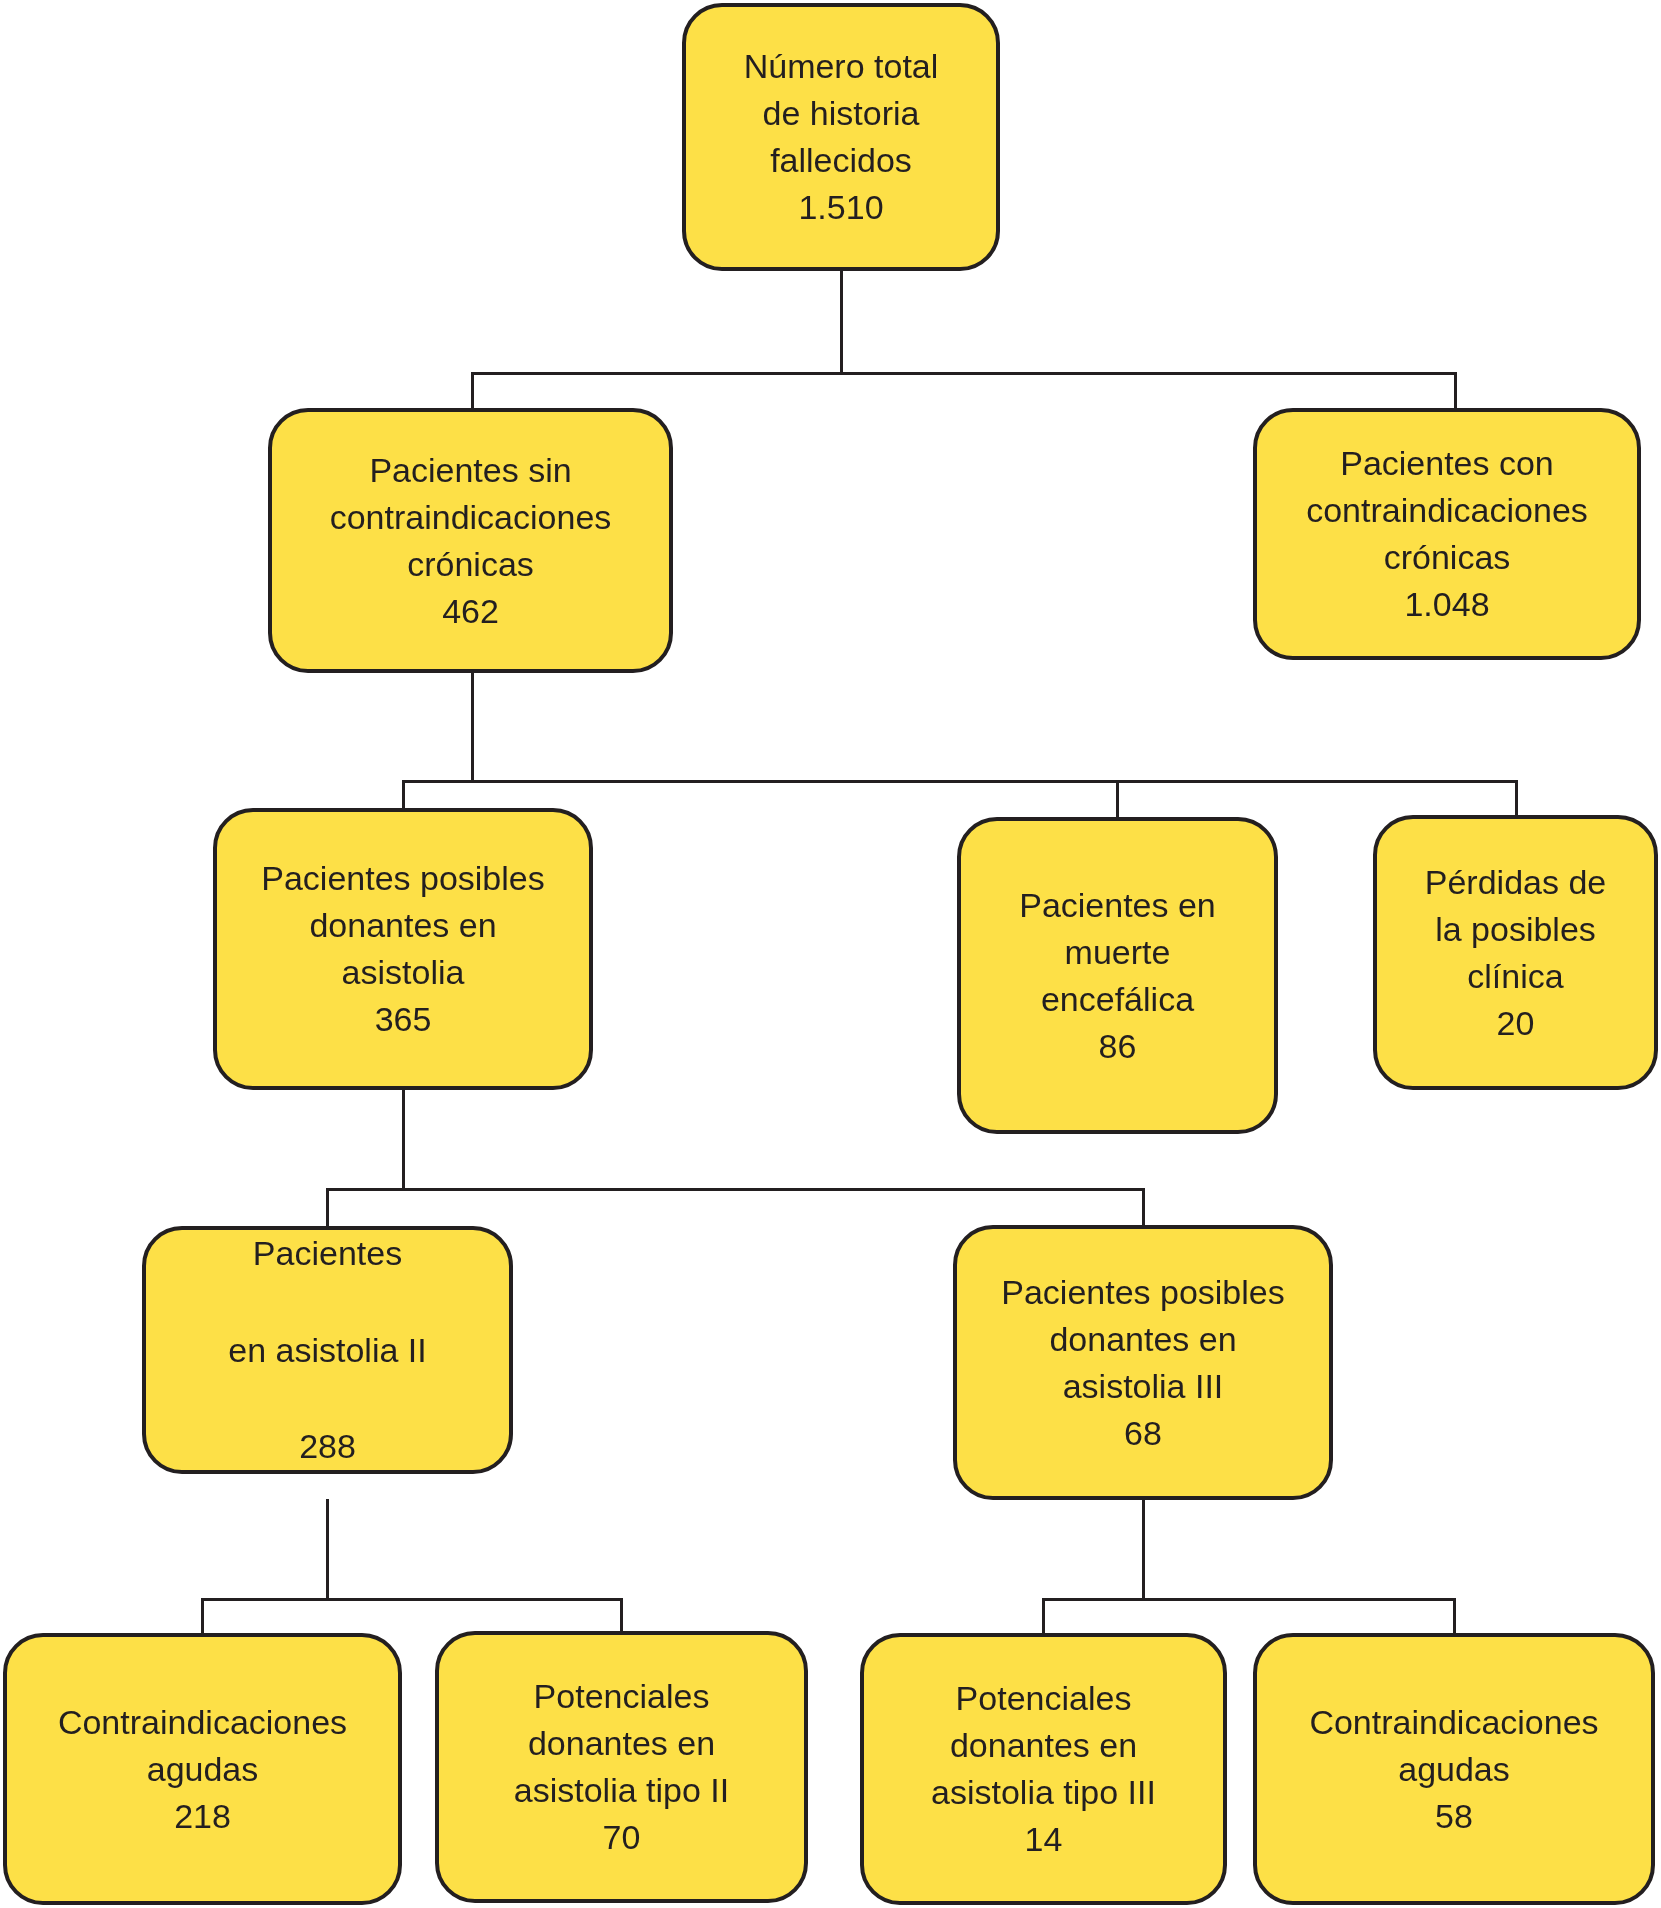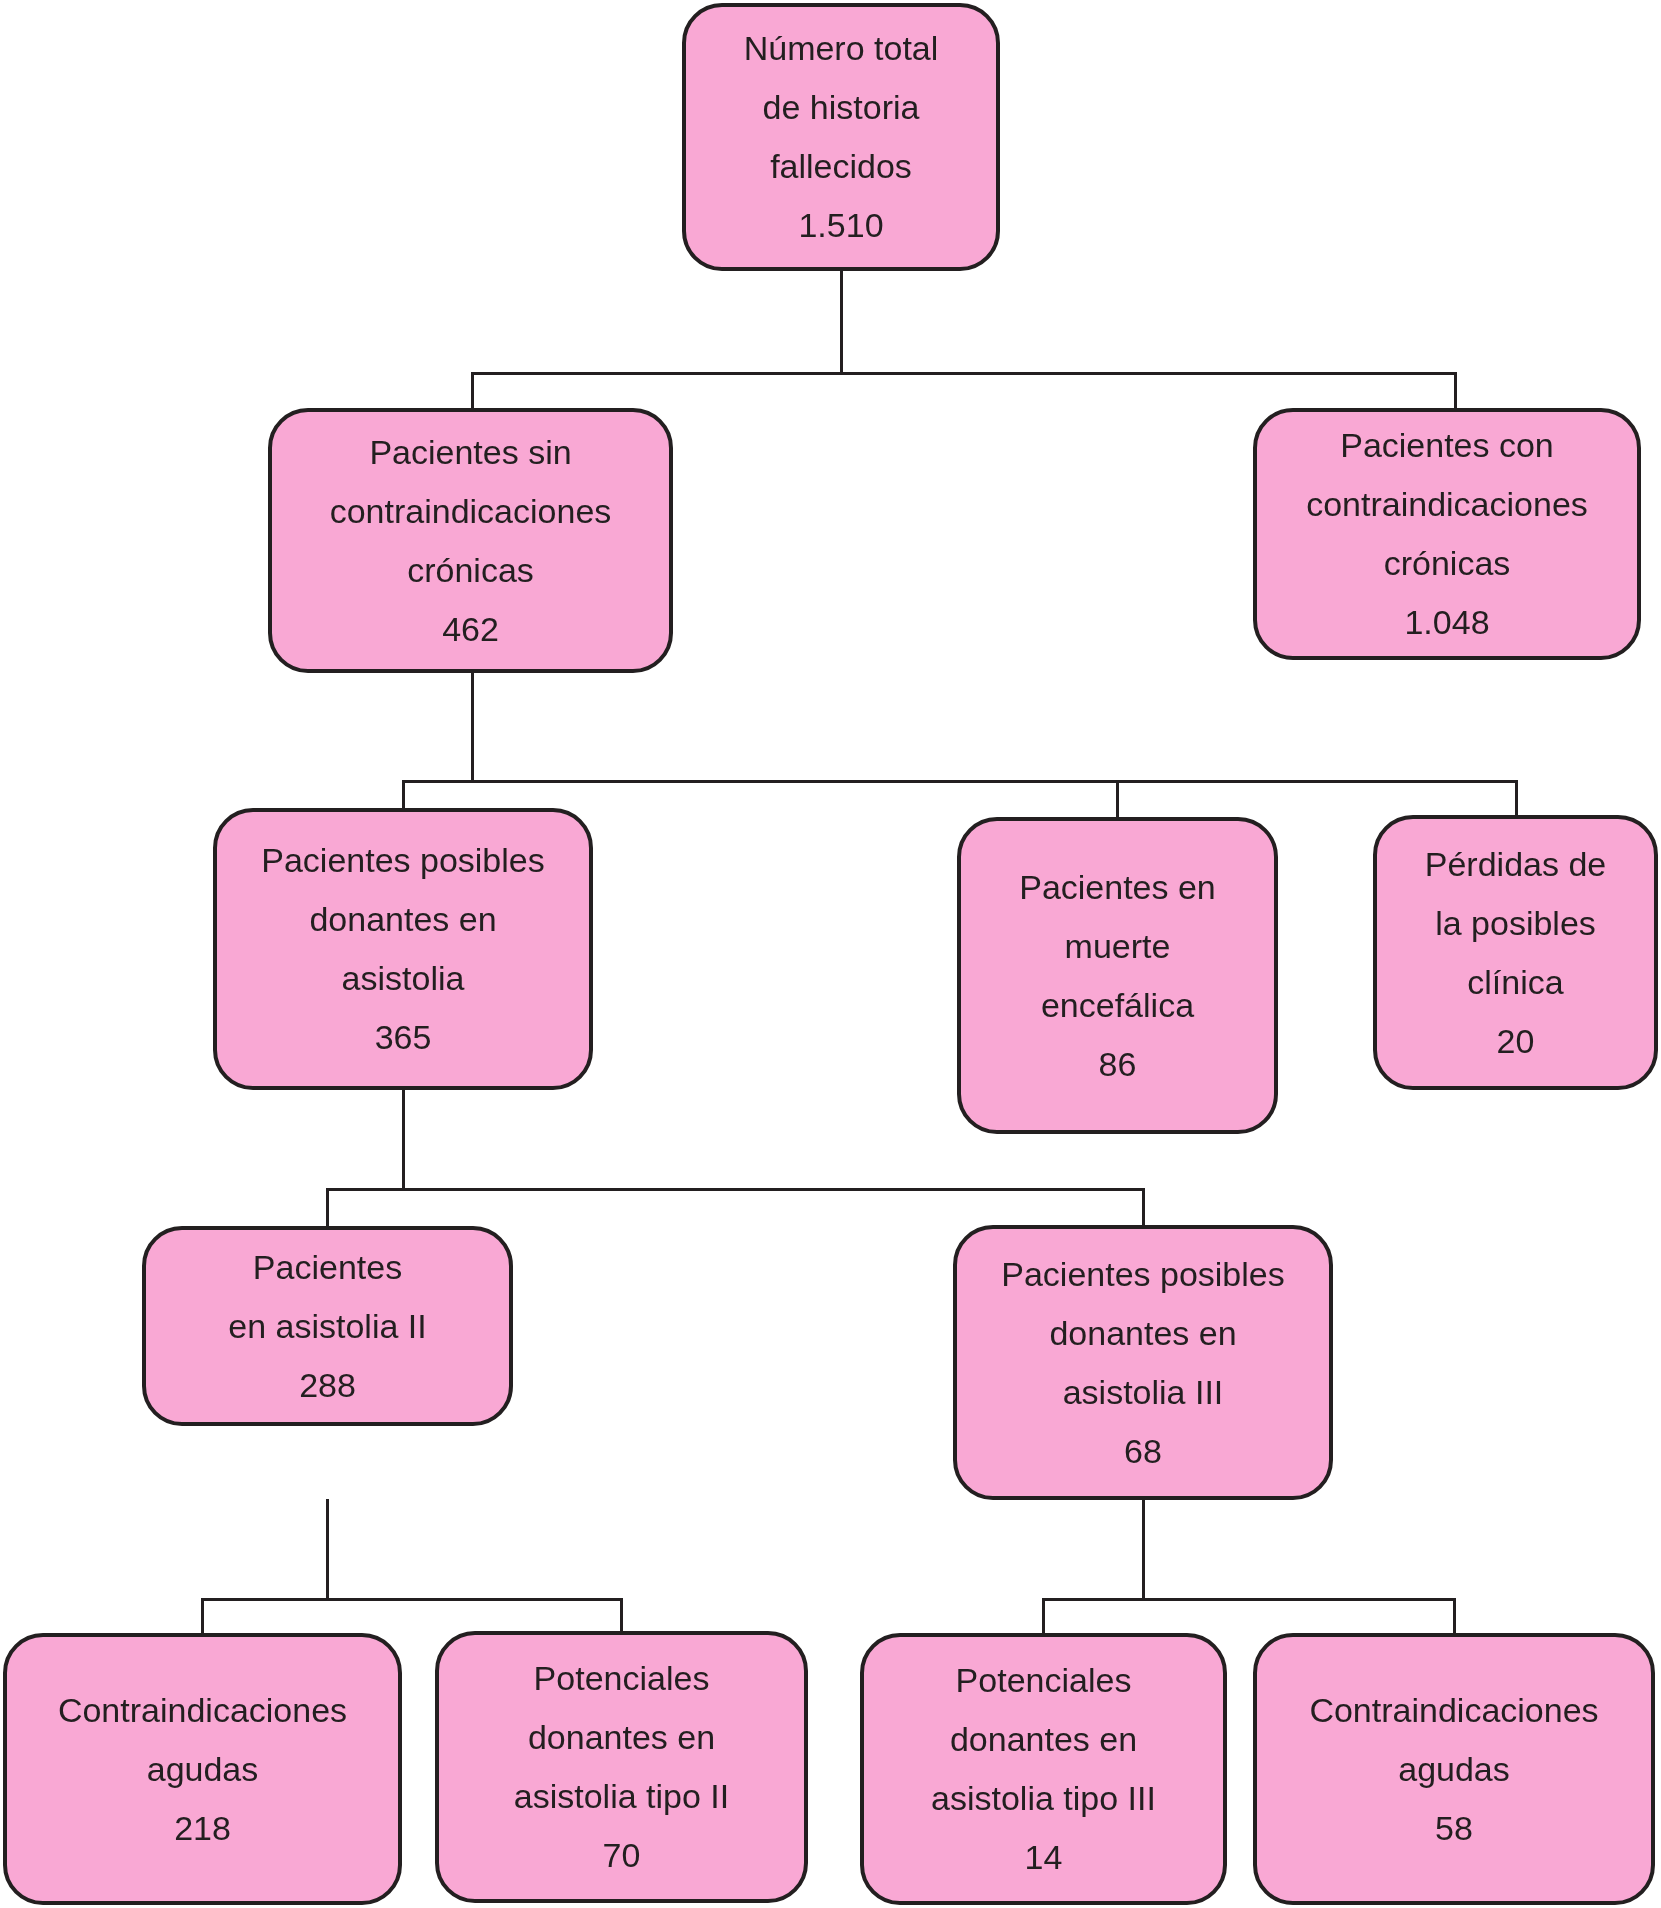--- a/index.html
+++ b/index.html
@@ -14,27 +14,26 @@
     background: #ffffff;
     font-family: "Liberation Sans", sans-serif;
     color: #231f20;
     overflow: hidden;
   }
   .node {
     position: absolute;
     box-sizing: border-box;
     border: 4px solid #231f20;
     border-radius: 40px;
-    background: #f9a8d4;
+    background: #fde047;
     display: flex;
     flex-direction: column;
     justify-content: center;
     align-items: center;
     text-align: center;
-    gap: 12px;
   }
   .node .line {
     font-size: 34px;
     line-height: 47px;
     white-space: nowrap;
   }
   .seg {
     position: absolute;
     background: #231f20;
   }
@@ -95,21 +94,21 @@
       <div class="line">muerte</div>
       <div class="line">encefálica</div>
       <div class="line">86</div>
     </div>
     <div class="node" style="left: 1373px; top: 815px; width: 285px; height: 275px; border-color: rgb(35, 31, 32);">
       <div class="line">Pérdidas de</div>
       <div class="line">la posibles</div>
       <div class="line">clínica</div>
       <div class="line">20</div>
     </div>
-    <div class="node" style="left: 142px; top: 1226px; width: 371px; height: 200px; border-color: rgb(35, 31, 32);">
+    <div class="node" style="left: 142px; top: 1226px; width: 371px; height: 248px; border-color: rgb(35, 31, 32); justify-content: space-between;">
       <div class="line">Pacientes</div>
       <div class="line">en asistolia II</div>
       <div class="line">288</div>
     </div>
     <div class="node" style="left: 953px; top: 1225px; width: 380px; height: 275px; border-color: rgb(35, 31, 32);">
       <div class="line">Pacientes posibles</div>
       <div class="line">donantes en</div>
       <div class="line">asistolia III</div>
       <div class="line">68</div>
     </div>

